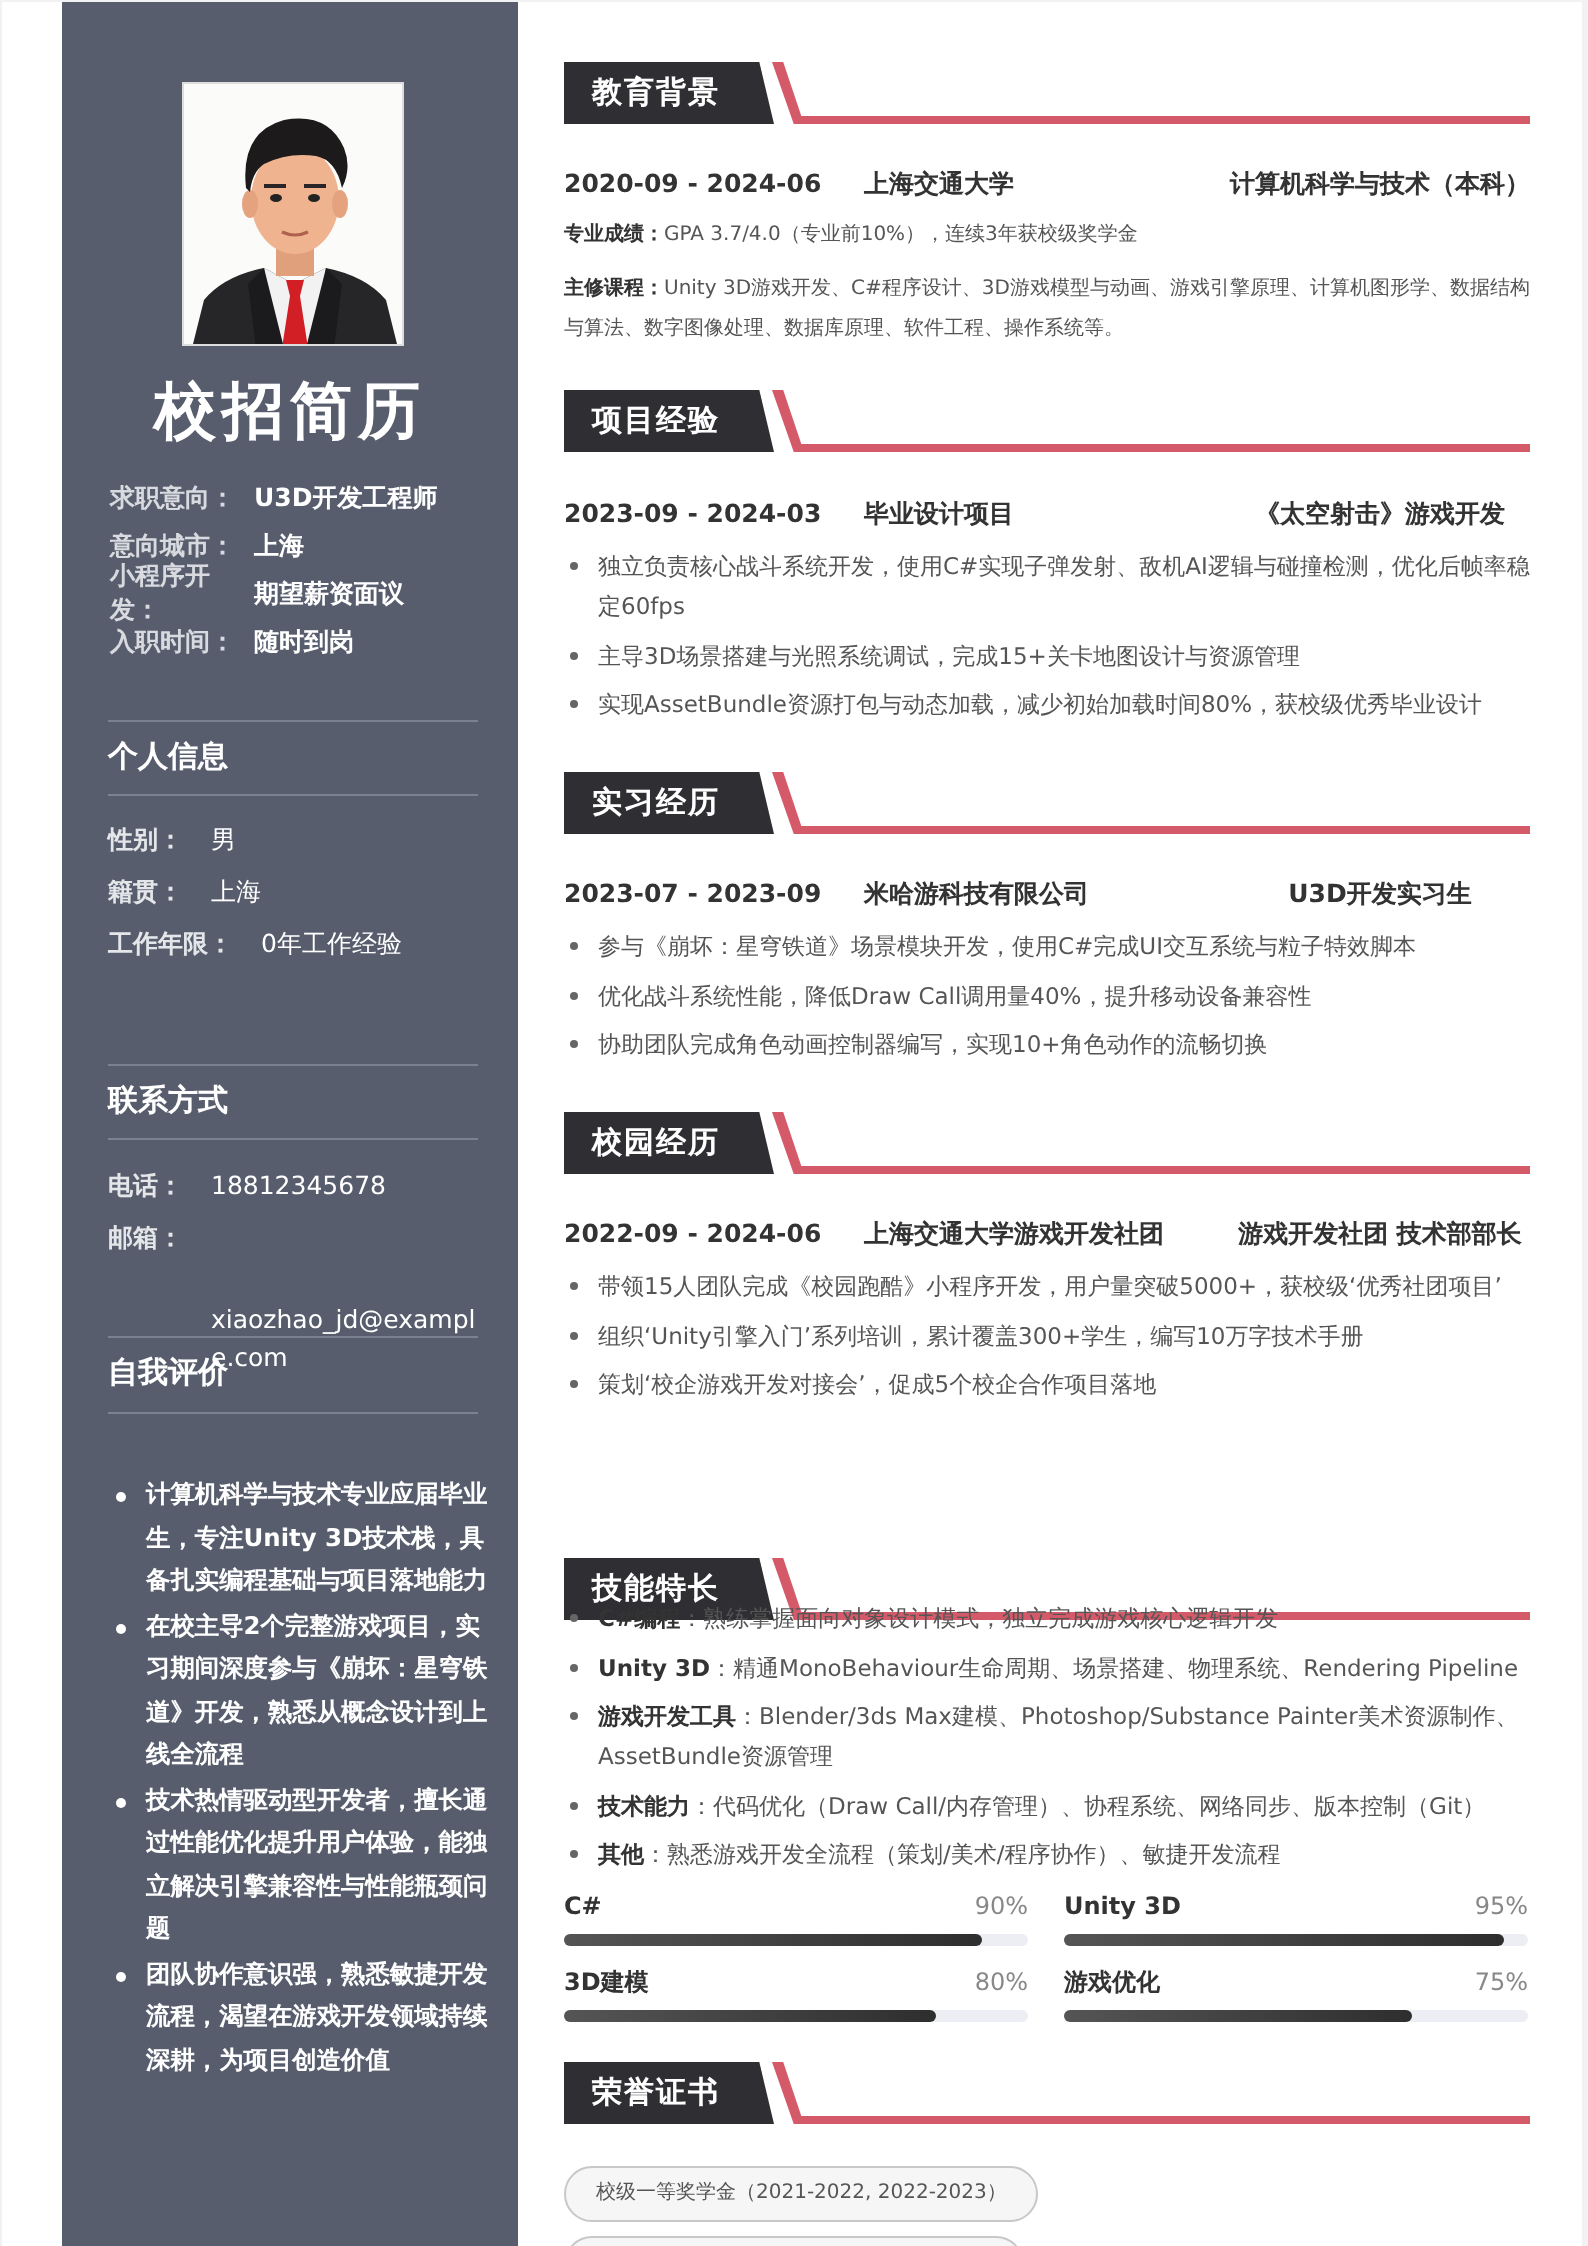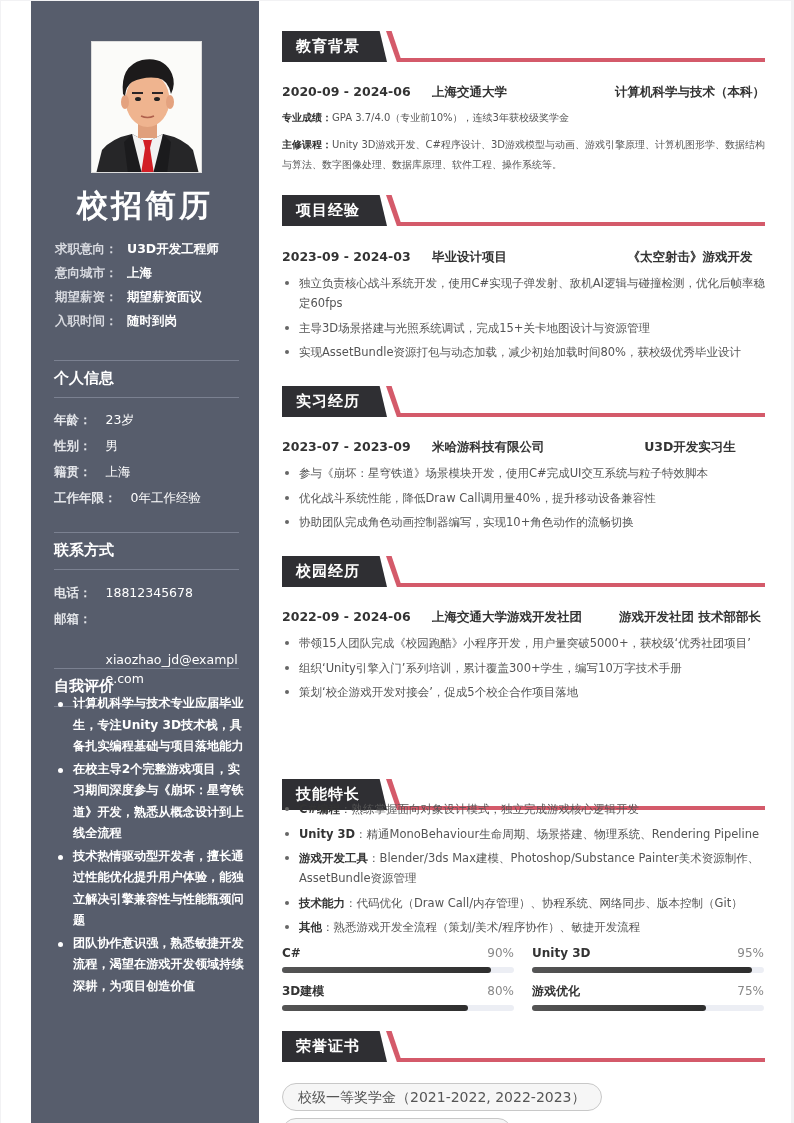--- a/index.html
+++ b/index.html
@@ -13,21 +13,21 @@
   .intent .row { display: flex; height: 24px; align-items: center; font-size: 12.5px; font-weight: bold; }
   .intent .k { width: 72px; color: #d8dae0; }
   .intent .v { color: #fff; }
   .divider { position: absolute; left: 23px; width: 185px; height: 1px; background: #7b8191; }
   .sec-title { position: absolute; left: 23px; font-size: 15px; font-weight: bold; color: #fff; }
   .info { position: absolute; left: 23px; width: 190px; }
   .info .row { display: flex; font-size: 12.5px; line-height: 26px; }
   .info .k { font-weight: bold; color: #e4e6ea; white-space: nowrap; }
   .info .v { color: #fff; padding-left: 14px; }
   .info .row.contact .v { line-height: 19px; padding-top: 4px; padding-bottom: 3px; margin-top: 40px; }
-  .self { position: absolute; left: 23px; top: 692px; width: 190px; list-style: none; }
+  .self { position: absolute; left: 23px; top: 736px; width: 190px; list-style: none; }
   .self li { position: relative; padding-left: 19px; font-size: 12.2px; font-weight: bold; line-height: 21.5px; color: #fff; margin-bottom: 1px; }
   .self li::before { content: ""; position: absolute; left: 4px; top: 9px; width: 5px; height: 5px; border-radius: 50%; background: #fff; }
 
   .main { position: absolute; left: 281px; top: 0; width: 483px; }
   .section-head { position: absolute; left: 0; width: 483px; height: 32px; }
   .section-head .tag { position: absolute; left: 0; top: 0; height: 31px; width: 105px; background: #2f2f33; color: #fff; font-size: 15px; font-weight: bold; line-height: 31px; padding-left: 14px; letter-spacing: 1px; clip-path: polygon(0 0, 93% 0, 100% 100%, 0 100%); }
   .section-head .slash { position: absolute; left: 104px; top: 0; width: 16px; height: 31px; background: #d45a6a; clip-path: polygon(0 0, 35% 0, 100% 100%, 68% 100%); }
   .section-head .line { position: absolute; left: 116px; top: 27px; right: 0; height: 4px; background: #d45a6a; }
   .entry-head { position: absolute; left: 0; width: 483px; display: flex; justify-content: space-between; font-size: 12.5px; font-weight: bold; color: #333; }
   .entry-head span:nth-child(2) { text-align: left; flex: 1; }
@@ -38,21 +38,21 @@
   .bullets { position: absolute; left: 0; width: 483px; list-style: none; }
   .bullets li { position: relative; padding-left: 17px; font-size: 11.5px; line-height: 20px; color: #555; margin-bottom: 4.5px; }
   .bullets li::before { content: ""; position: absolute; left: 3px; top: 8px; width: 4px; height: 4px; border-radius: 50%; background: #666; }
   .bullets li b { color: #333; }
   .skill-bar { position: absolute; width: 232px; }
   .skill-bar .top { display: flex; justify-content: space-between; font-size: 12px; line-height: 16px; }
   .skill-bar .name { font-weight: bold; color: #333; }
   .skill-bar .pct { color: #888; }
   .skill-bar .track { margin-top: 6px; height: 6px; background: #eceef4; border-radius: 3px; position: relative; }
   .skill-bar .fill { position: absolute; left: 0; top: 0; height: 6px; border-radius: 3px; background: linear-gradient(90deg, #555, #2e2e2e); }
-  .cert { position: absolute; left: 0; height: 28px; border: 1px solid #c8c8c8; border-radius: 14px; background: #f6f6f6; padding: 0 15px; font-size: 14px; line-height: 26px; color: #555; white-space: nowrap; }
+  .cert { position: absolute; left: 0; height: 28px; border: 1px solid #c8c8c8; border-radius: 14px; background: #f6f6f6; padding: 0 15px; font-size: 10px; line-height: 26px; color: #555; white-space: nowrap; }
 </style>
 </head>
 <body>
 
 <div class="page">
 
   <aside class="sidebar">
     <div class="photo">
       <svg width="111" height="132" viewBox="0 0 111 132">
         <rect width="111" height="132" fill="#fbfbf9"></rect>
@@ -88,37 +88,33 @@
     <div class="intent">
       <div class="row">
         <span class="k">求职意向：</span>
         <span class="v">U3D开发工程师</span>
       </div>
       <div class="row">
         <span class="k">意向城市：</span>
         <span class="v">上海</span>
       </div>
       <div class="row">
-        <span class="k">期望薪资：</span>
+        <span class="k">小程序开发：</span>
         <span class="v">期望薪资面议</span>
       </div>
       <div class="row">
         <span class="k">入职时间：</span>
         <span class="v">随时到岗</span>
       </div>
     </div>
 
     <div class="divider" style="top:359px"></div>
     <div class="sec-title" style="top:368px">个人信息</div>
     <div class="divider" style="top:396px"></div>
     <div class="info" style="top:406px">
-      <div class="row">
-        <span class="k">年龄：</span>
-        <span class="v">23岁</span>
-      </div>
       <div class="row">
         <span class="k">性别：</span>
         <span class="v">男</span>
       </div>
       <div class="row">
         <span class="k">籍贯：</span>
         <span class="v">上海</span>
       </div>
       <div class="row">
         <span class="k">工作年限：</span>

